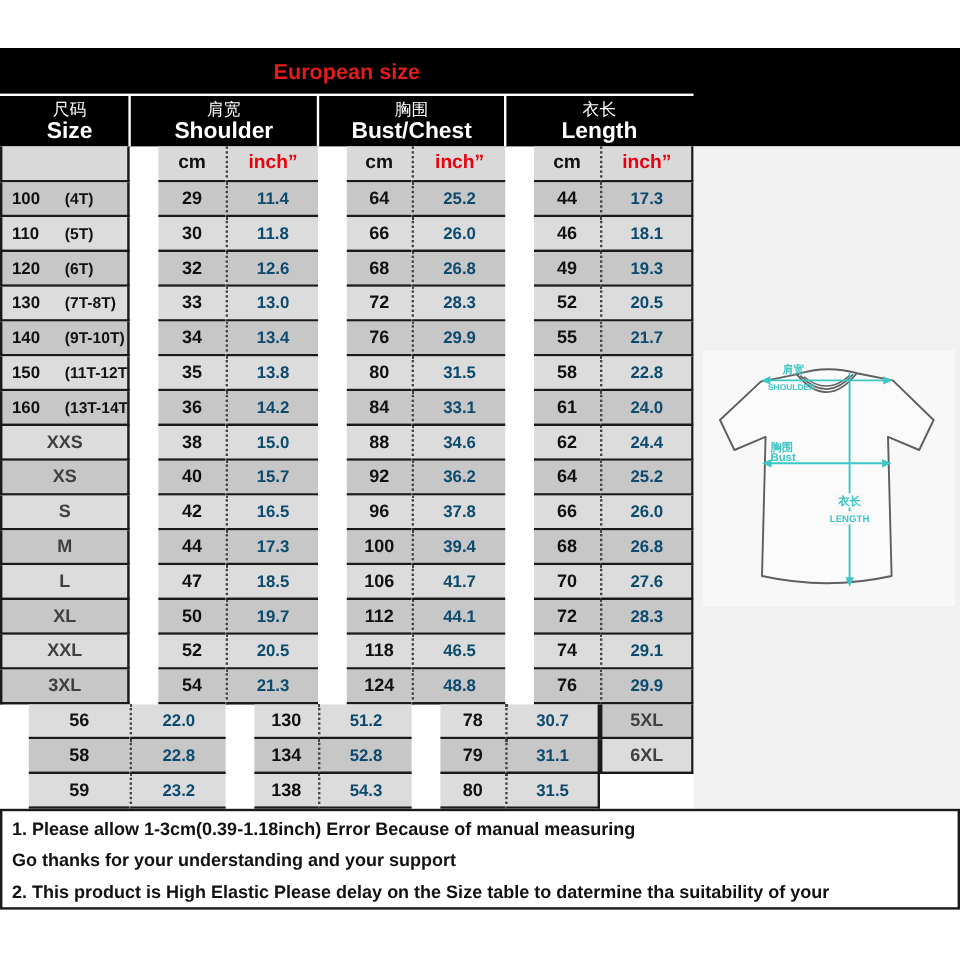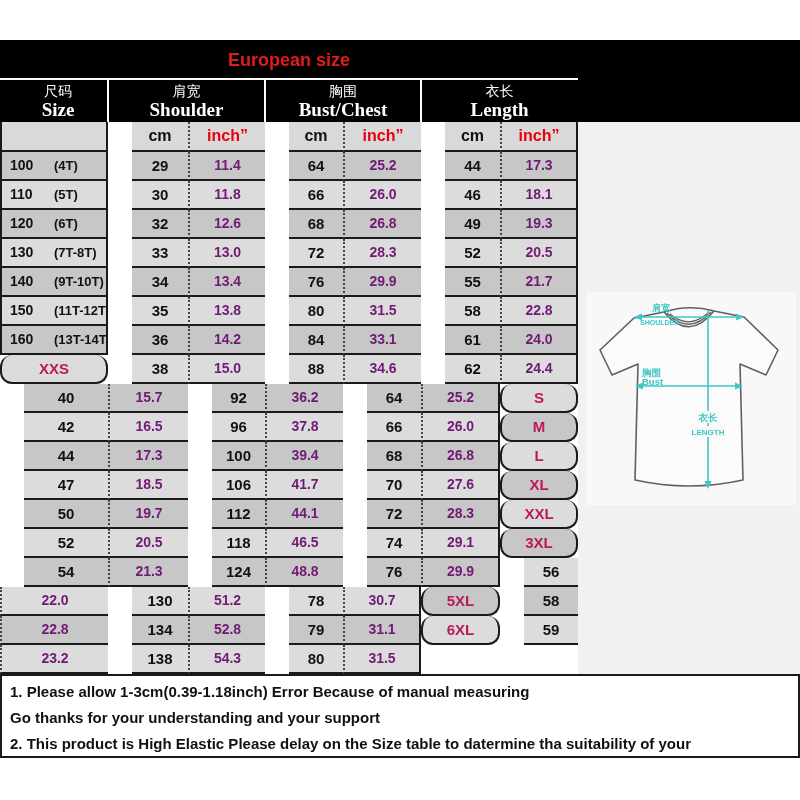--- a/index.html
+++ b/index.html
@@ -7,44 +7,44 @@
     font-family:"Liberation Sans","DejaVu Sans",sans-serif; position:relative; overflow:hidden; }
 
   
   .band { position:absolute; left:0; top:40px; width:800px; height:82px; background:#000; }
   .title { position:absolute; left:0; top:42px; width:578px; height:37px;
     text-align:center; line-height:37px; font-size:18px; font-weight:bold; color:#e31b1b; }
   .hline { position:absolute; left:0; top:78px; width:578px; height:2px; background:#fff; }
   .hsec { position:absolute; top:80px; height:42px; display:flex; flex-direction:column;
     align-items:center; justify-content:center; color:#fff; }
   .hsec .zh { font-size:14px; line-height:16px; }
-  .hsec .en { font-size:19px; font-weight:bold; line-height:21px;font-family:Liberation Serif, serif; }
+  .hsec .en { font-size:19px; font-weight:bold; line-height:21px; }
   .vsep { position:absolute; top:80px; height:42px; width:2px; background:#fff; }
 
   
   .tbl { position:absolute; left:0; top:122px; width:578px;
     display:grid; grid-template-columns:108px 80px 77px 78px 78px 79px 78px; }
   .cell { height:29px; line-height:27px; text-align:center;
     border-bottom:2px solid #1a1a1a; overflow:hidden; }
   .cell.sub { height:30px; line-height:28px; }
   .c0 { border-left:2px solid #1a1a1a; border-right:2px solid #1a1a1a; }
   .solid-l { border-left:0;margin-left:24px; }
   .dot-l { border-left:2px dotted #444; }
   .last { border-right:2px solid #1a1a1a; }
   .bg-sub { background:#d9d9d9; }
   .bg-a { background:#c7c7c7; }
   .bg-b { background:#dcdcdc; }
   .cmh { font-weight:bold; font-size:16px; color:#111; }
   .inh { font-weight:bold; font-size:16px; color:#e8000d; }
   .cmv { font-weight:bold; font-size:15px; color:#111; }
-  .inv { font-weight:bold; font-size:14px; color:#701a75; }
+  .inv { font-weight:bold; font-size:14px; color:#0c4a6e; }
   .szkid { display:flex; align-items:center; padding-left:8px; text-align:left; }
   .szkid .num { font-weight:bold; font-size:14px; color:#111; min-width:34px; }
   .szkid .fit { font-weight:bold; font-size:13px; color:#111; white-space:nowrap;margin-left:10px; }
-  .szadult { font-weight:bold; font-size:15px; color:#be185d;border-radius:12px; }
+  .szadult { font-weight:bold; font-size:15px; color:#404040; }
 
   
   .panel { position:absolute; left:578px; top:122px; width:222px; height:552px; background:#f1f1f1; }
   .shirtbox { position:absolute; left:8px; top:170px; width:210px; height:213px; background:#f8f8f8; }
   .shirtbox svg { display:block; }
 
   
   .notes { position:absolute; left:0; top:674px; width:800px; height:84px; background:#fff;
     border:2px solid #1a1a1a; padding:3px 14px 0 8px; }
   .note { font-size:15px; font-weight:bold; color:#111; line-height:26px; white-space:nowrap; }
@@ -154,20 +154,21 @@
     <div class="cell inv dot-l bg-a">33.1</div>
     <div class="cell cmv solid-l bg-a">61</div>
     <div class="cell inv dot-l last bg-a">24.0</div>
     <div class="cell c0 bg-b szadult">XXS</div>
     <div class="cell cmv solid-l bg-b">38</div>
     <div class="cell inv dot-l bg-b">15.0</div>
     <div class="cell cmv solid-l bg-b">88</div>
     <div class="cell inv dot-l bg-b">34.6</div>
     <div class="cell cmv solid-l bg-b">62</div>
     <div class="cell inv dot-l last bg-b">24.4</div>
+    <div class="cell c0 bg-a szadult">XS</div>
     <div class="cell cmv solid-l bg-a">40</div>
     <div class="cell inv dot-l bg-a">15.7</div>
     <div class="cell cmv solid-l bg-a">92</div>
     <div class="cell inv dot-l bg-a">36.2</div>
     <div class="cell cmv solid-l bg-a">64</div>
     <div class="cell inv dot-l last bg-a">25.2</div>
     <div class="cell c0 bg-b szadult">S</div>
     <div class="cell cmv solid-l bg-b">42</div>
     <div class="cell inv dot-l bg-b">16.5</div>
     <div class="cell cmv solid-l bg-b">96</div>

